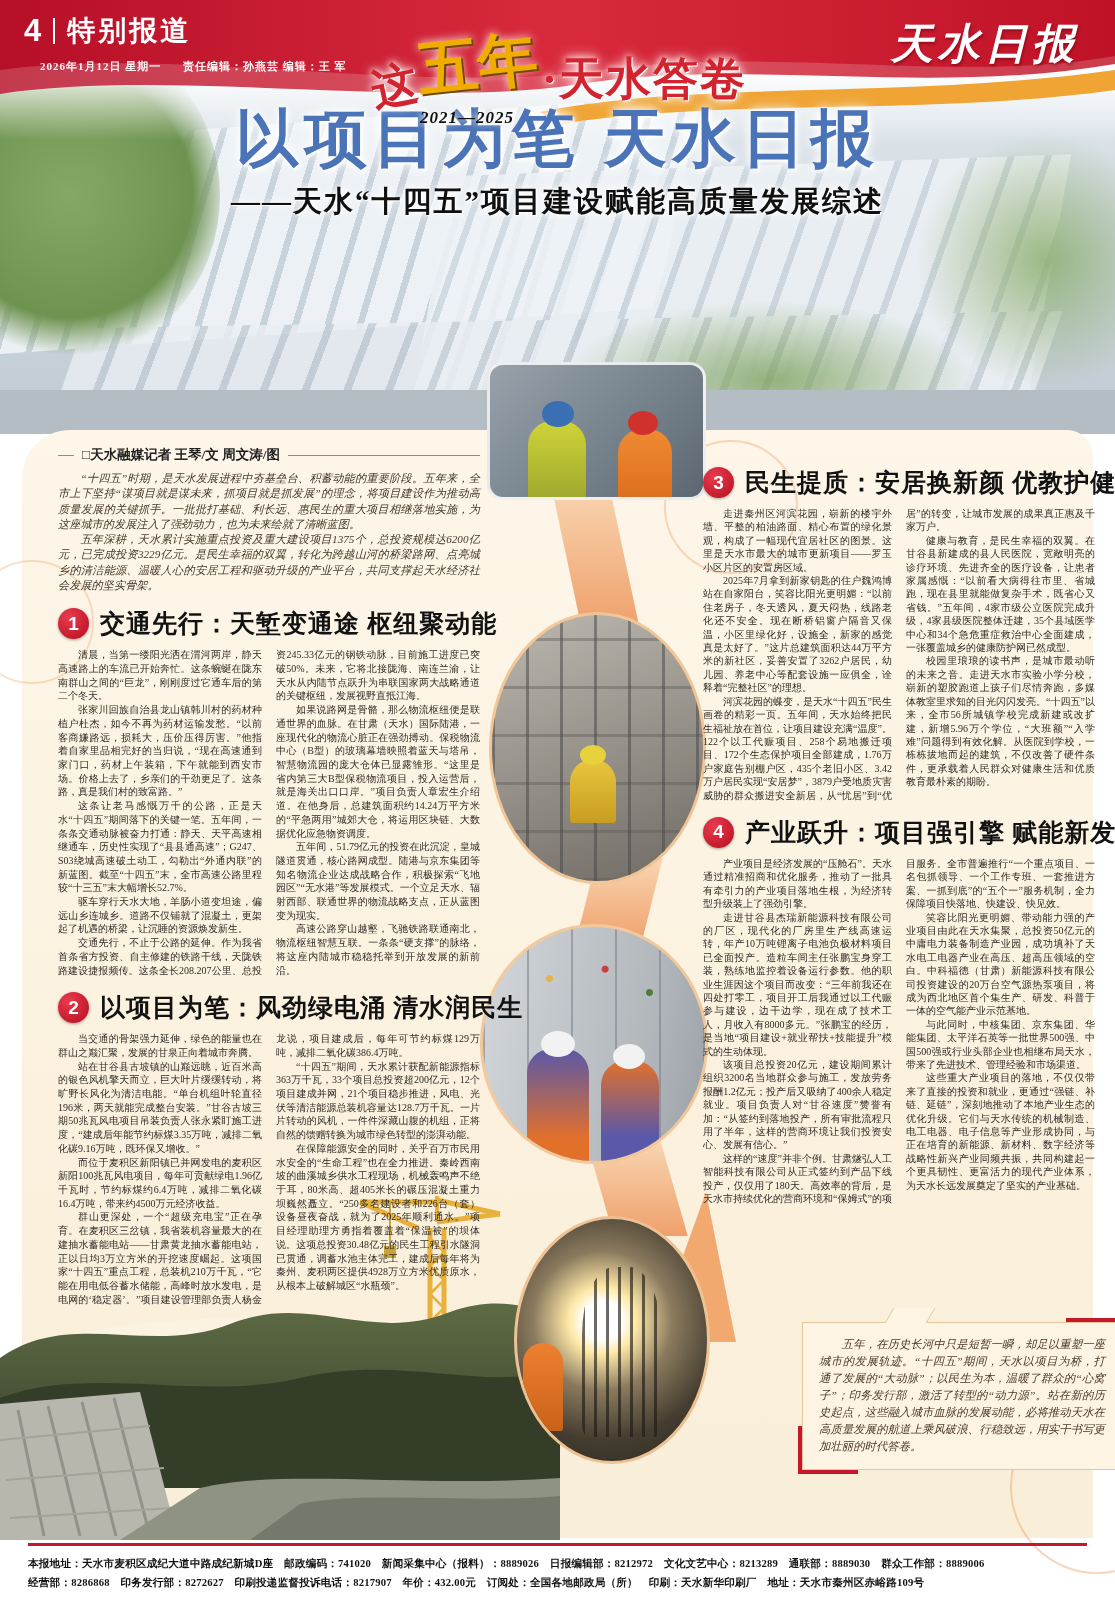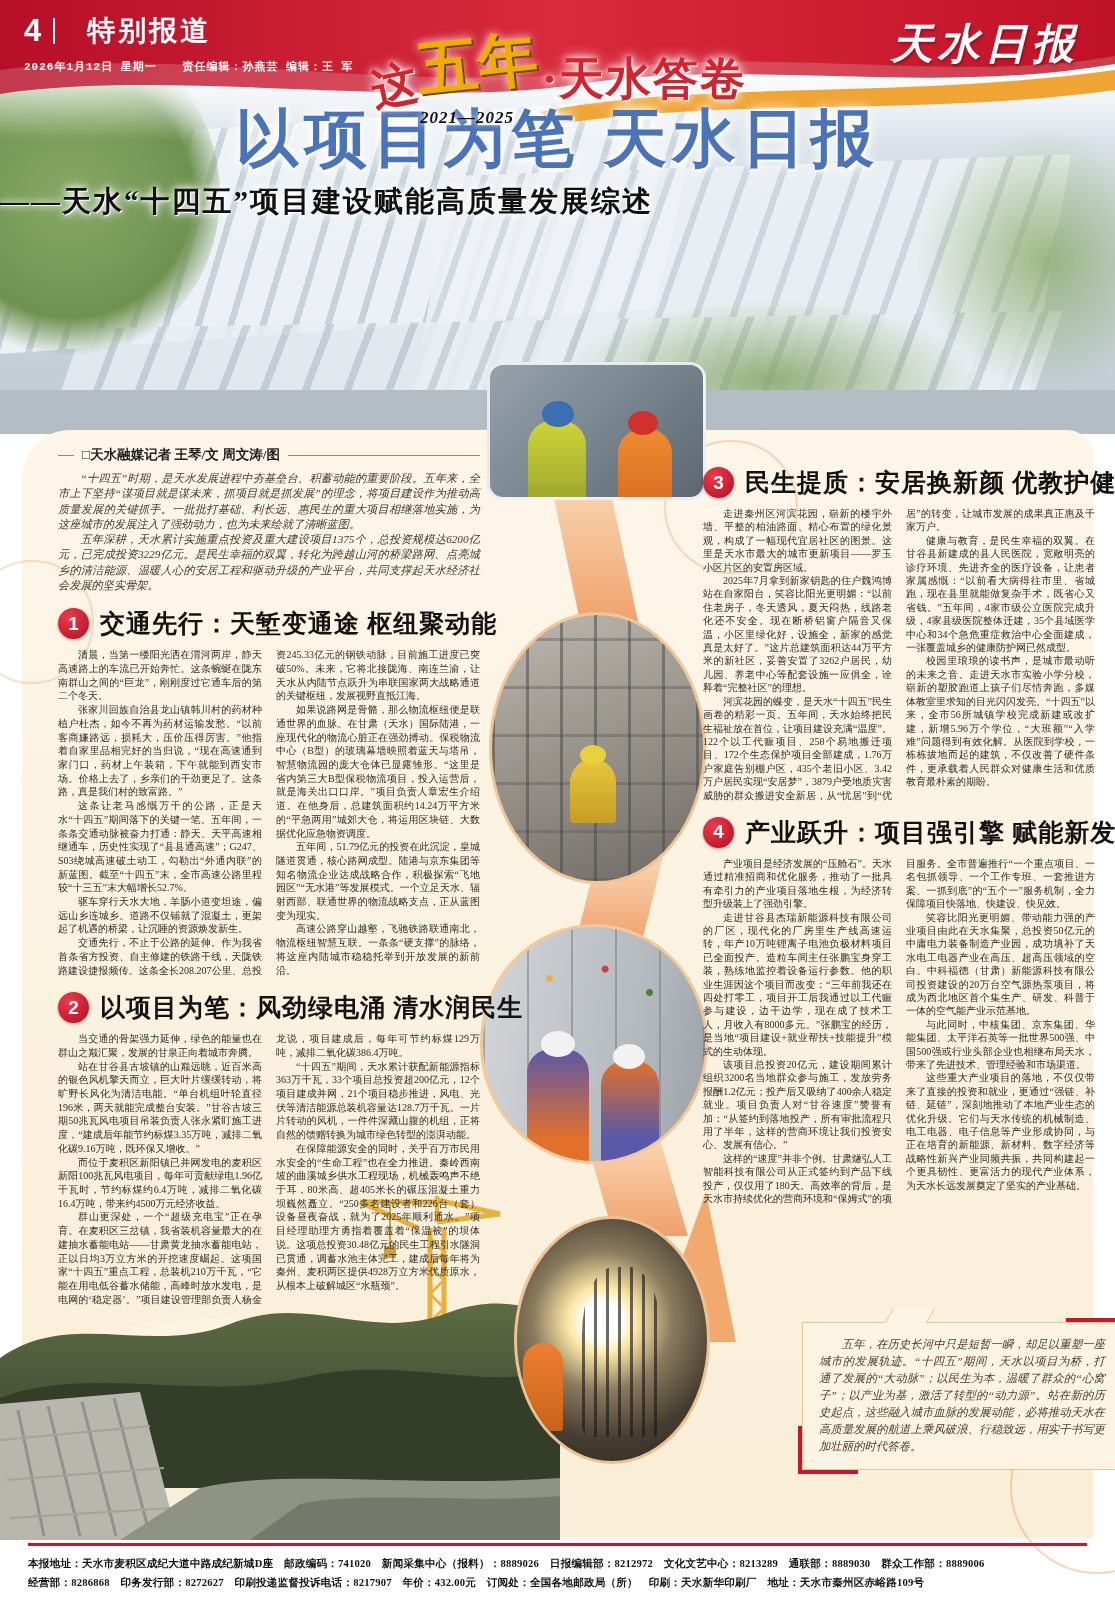--- a/index.html
+++ b/index.html
@@ -6,23 +6,23 @@
   .page{position:relative;width:1115px;height:1600px;background:#fff;overflow:hidden;
         font-family:"Liberation Serif","DejaVu Serif",serif;}
 
   
   .header{position:absolute;top:0;left:0;width:1115px;height:150px;z-index:2;}
   .header svg{position:absolute;top:0;left:0;}
   .hdr-left{position:absolute;top:12px;left:24px;color:#fff;z-index:3;}
   .pageno-row{display:flex;align-items:center;gap:12px;}
   .pageno{font-size:31px;font-weight:bold;font-family:"Liberation Sans",sans-serif;}
   .hdr-divider{width:2px;height:26px;background:#fff;}
-  .section-name{font-size:28px;font-weight:900;letter-spacing:3px;margin-left:20px;}
+  .section-name{font-size:28px;font-weight:900;letter-spacing:3px;}
   .dateline{margin-top:9px;font-size:11px;font-weight:bold;letter-spacing:1px;
-            font-family:Liberation Mono, monospace;opacity:.95;}
+            font-family:Liberation Serif, serif;opacity:.95;margin-left:16px;}
   .dateline span{margin-right:18px;}
   .masthead{position:absolute;top:16px;right:36px;z-index:3;color:#fff;font-size:42px;
             font-weight:900;font-style:italic;letter-spacing:5px;
             text-shadow:1px 2px 3px rgba(80,0,10,.45);}
 
   
   .banner{position:absolute;top:26px;left:0;width:100%;text-align:center;z-index:6;}
   .banner .inner{position:relative;display:inline-block;}
   .b-zhe{display:inline-block;color:#d2232f;font-size:46px;font-weight:900;
          transform:rotate(-12deg) translateY(16px);
@@ -51,21 +51,21 @@
           background:radial-gradient(ellipse,#7ea25f 0%,rgba(126,162,95,0) 70%);opacity:.8;}
   .green3{position:absolute;top:60px;right:-60px;width:260px;height:260px;border-radius:50%;
           background:radial-gradient(circle,#8aab6a 0%,rgba(138,171,106,0) 70%);opacity:.8;}
   .heroad{position:absolute;bottom:0;left:0;width:100%;height:44px;background:#b4bdc3;}
   .hero-fade{position:absolute;top:0;left:0;width:100%;height:70px;
              background:linear-gradient(180deg,rgba(255,255,255,.95),rgba(255,255,255,0));}
   .headline{position:absolute;top:96px;left:0;width:100%;margin:0;text-align:center;z-index:5;
             font-family:"Liberation Sans","DejaVu Sans",sans-serif;
             font-size:63px;font-weight:900;color:#4a73b8;letter-spacing:6px;
             text-shadow:0 0 8px #fff,0 0 16px #fff,2px 2px 2px rgba(255,255,255,.9);}
-  .subtitle{position:absolute;top:182px;left:0;width:100%;margin:0;z-index:5;
+  .subtitle{position:absolute;top:182px;left:0;width:100%;margin:0;text-align:center;z-index:5;
             font-size:29px;font-weight:900;color:#101010;letter-spacing:2px;
             text-shadow:0 0 6px #fff,0 0 12px #fff,1px 1px 0 #fff;}
 
   
   .panel{position:absolute;top:430px;left:22px;width:1071px;height:1108px;z-index:1;
          background:linear-gradient(180deg,#fdf6e9 0%,#fbf1de 60%,#f9eed8 100%);
          border-radius:48px 26px 0 0;}
   .swirl{position:absolute;border:2px solid rgba(238,150,90,.45);border-radius:50%;z-index:2;}
   .swirl1{left:664px;top:440px;width:130px;height:130px;border-color:rgba(238,150,90,.35);}
   .swirl2{left:1010px;top:1400px;width:170px;height:170px;border-color:rgba(238,150,90,.4);}
@@ -356,21 +356,21 @@
       <path d="M18,222 L44,348 M48,218 L80,348 M82,214 L116,348 M114,210 L150,348" stroke="#93928a" stroke-width="3" fill="none"></path>
       <path d="M0,252 L150,238 M6,292 L164,280 M10,330 L172,320" stroke="#a4a39a" stroke-width="2" fill="none"></path>
 
       <path d="M120,352 L200,300 C280,280 420,300 560,290 L560,352 Z" fill="#8e9383"></path>
       <path d="M250,352 L300,316 C360,302 480,316 560,308 L560,352 Z" fill="#747a6b"></path>
     </svg>
   </div>
 
   <div class="concl">
     <div class="tail"></div>
-    <p>五年，在历史长河中只是短暂一瞬，却足以重塑一座城市的发展轨迹。“十四五”期间，天水以项目为桥，打通了发展的“大动脉”；以民生为本，温暖了群众的“心窝子”；以产业为基，激活了转型的“动力源”。站在新的历史起点，这些融入城市血脉的发展动能，必将推动天水在高质量发展的航道上乘风破浪、行稳致远，用实干书写更加壮丽的时代答卷。</p>
+    <p>五年，在历史长河中只是短暂一瞬，却足以重塑一座城市的发展轨迹。“十四五”期间，天水以项目为桥，打通了发展的“大动脉”；以民生为本，温暖了群众的“心窝子”；印务发行部，激活了转型的“动力源”。站在新的历史起点，这些融入城市血脉的发展动能，必将推动天水在高质量发展的航道上乘风破浪、行稳致远，用实干书写更加壮丽的时代答卷。</p>
   </div>
 
   <div class="footer">
     <div class="fl">本报地址：天水市麦积区成纪大道中路成纪新城D座　邮政编码：741020　新闻采集中心（报料）：8889026　日报编辑部：8212972　文化文艺中心：8213289　通联部：8889030　群众工作部：8889006</div>
     <div class="fl">经营部：8286868　印务发行部：8272627　印刷投递监督投诉电话：8217907　年价：432.00元　订阅处：全国各地邮政局（所）　印刷：天水新华印刷厂　地址：天水市秦州区赤峪路109号</div>
   </div>
 
 </div>
 
 </body></html>

